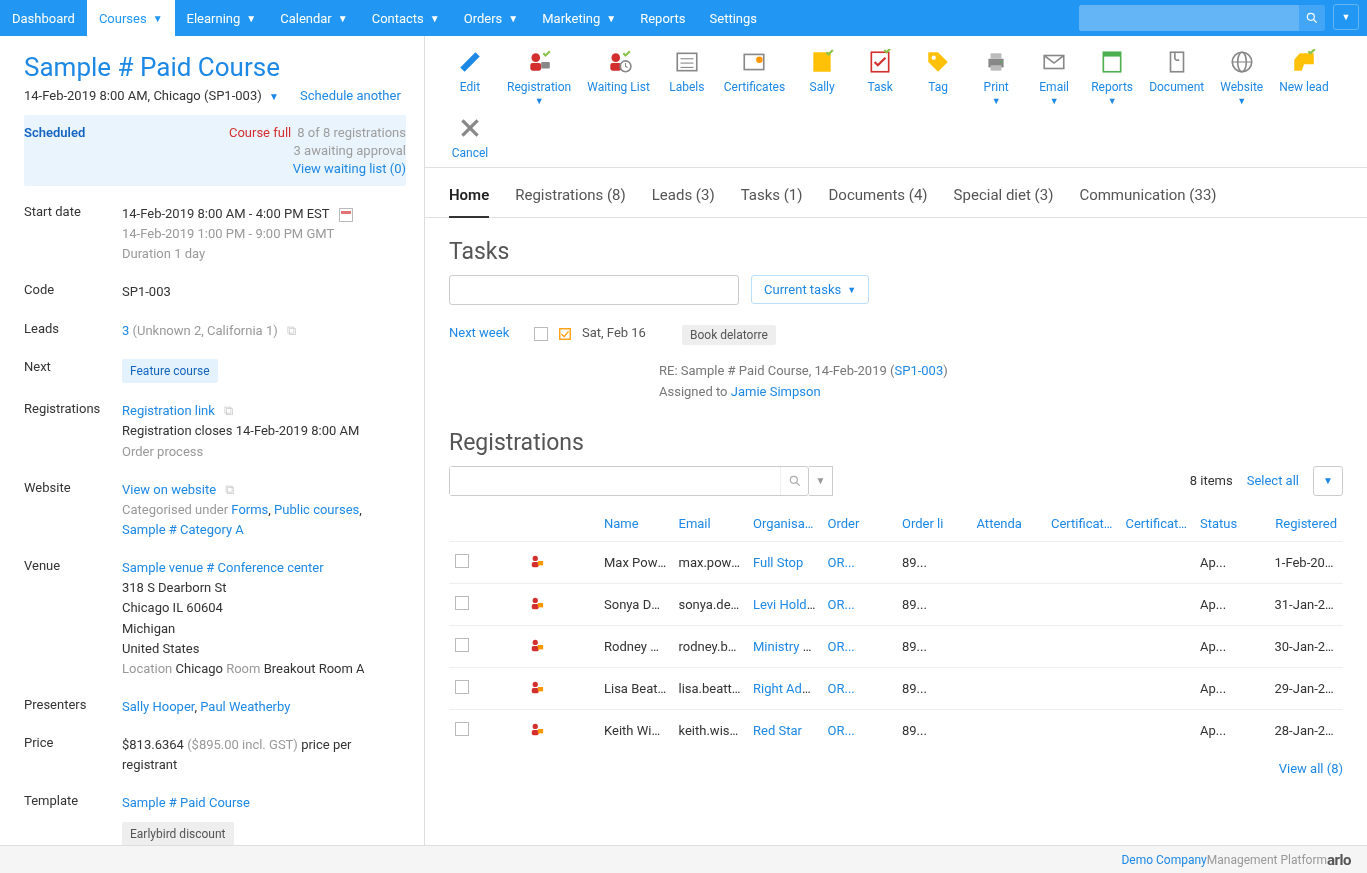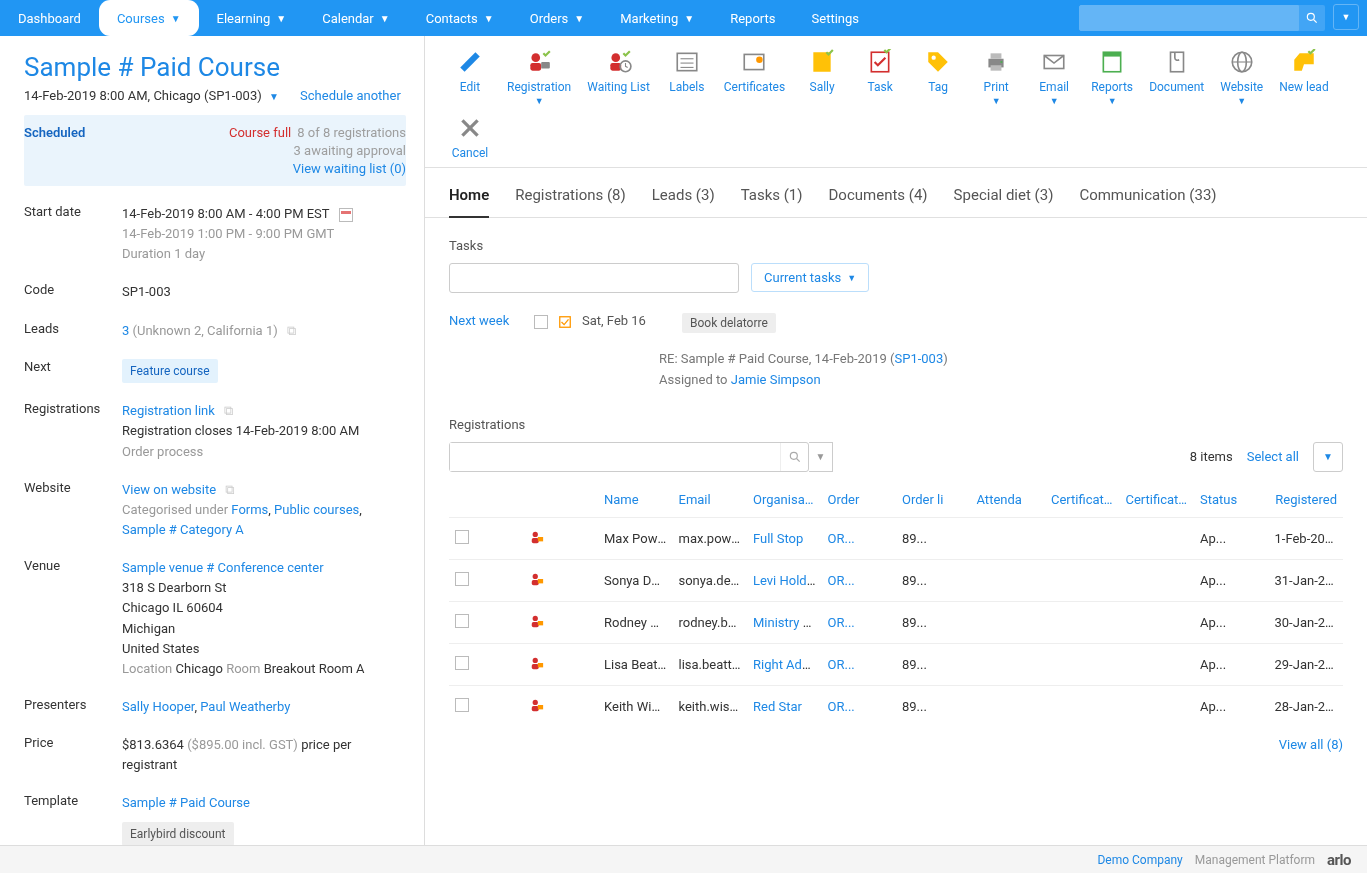--- a/index.html
+++ b/index.html
@@ -1,19 +1,19 @@
 <!DOCTYPE html>
 <html><head>
 <meta charset="utf-8">
 <style>
 * { box-sizing: border-box; margin: 0; padding: 0; }
 body { font-family: -apple-system, "Segoe UI", Roboto, Arial, sans-serif; font-size: 13px; color: #333; background: #fff; }
 a { color: #1e88e5; text-decoration: none; cursor: pointer; }
 .topnav { background: #2196f3; display: flex; align-items: stretch; height: 36px; color: #fff; }
-.topnav .navitem { padding: 0 18px; display: flex; align-items: center; cursor: pointer; font-size: 13px; border-radius: 11px; }
+.topnav .navitem { padding: 0 12px; display: flex; align-items: center; cursor: pointer; font-size: 13px; }
 .topnav .navitem.active { background: #fff; color: #2196f3; }
 .topnav .caret { margin-left: 6px; font-size: 10px; }
 .topnav .spacer { flex: 1; }
 .topnav .search { margin: 4px 8px; display: flex; align-items: center; }
 .topnav .search input { width: 220px; height: 26px; border: 1px solid #64b5f6; background: #64b5f6; border-radius: 2px 0 0 2px; padding: 0 8px; color: #fff; }
 .topnav .search .sbtn { width: 26px; height: 26px; background: #42a5f5; display:flex;align-items:center;justify-content:center; border-radius:0 2px 2px 0; cursor:pointer;}
 .topnav .ddbtn { width:26px;height:26px;margin:4px 8px 4px 0;border:1px solid #64b5f6;border-radius:3px;display:flex;align-items:center;justify-content:center;cursor:pointer;}
 
 .main { display: flex; height: calc(100vh - 36px - 28px); }
 .leftpanel { width: 425px; padding: 16px 18px 16px 24px; overflow-y: auto; border-right: 1px solid #ddd; }
@@ -46,21 +46,21 @@
 .tbtn .ticon { width: 28px; height: 28px; display:flex;align-items:center;justify-content:center; margin-bottom:4px;}
 .tbtn .tlabel { color: #1e88e5; font-size: 12px; text-align: center; line-height:1.2;}
 .tbtn .tcaret { color:#1e88e5; font-size:9px; margin-top:2px;}
 .ticon svg { width: 26px; height: 26px; }
 
 .tabs { display: flex; gap: 26px; padding: 10px 24px 0; border-bottom: 1px solid #e0e0e0; }
 .tab { padding: 8px 0 12px; color: #555; font-size: 15px; cursor: pointer; }
 .tab.active { color: #222; font-weight: 600; border-bottom: 2px solid #333; margin-bottom:-1px;}
 
 .content { padding: 14px 24px; overflow-y: auto; flex: 1; }
-.section-h { font-size: 13px; color: #555; margin: 6px 0 10px; }
+.section-h { font-size: 23px; color: #555; margin: 6px 0 10px; }
 .filterrow { display:flex; gap:12px; align-items:center; margin-bottom:14px;}
 .filterrow input { height:30px; width:290px; border:1px solid #ccc; border-radius:3px; padding:0 8px;}
 .pillbtn { border:1px solid #bbdefb; color:#1e88e5; padding:6px 12px; border-radius:3px; cursor:pointer; display:inline-flex;align-items:center;gap:6px;}
 
 .taskrow { display:flex; align-items:flex-start; gap:10px; padding:6px 0; }
 .tasklink{color:#1e88e5;cursor:pointer;width:75px;}
 .taskchk{width:14px;height:14px;border:1px solid #bbb;margin-top:2px;}
 .taskflag{width:14px;height:14px;display:inline-block;margin-top:2px;}
 .taskflag svg{width:14px;height:14px;}
 .taskdate{width:90px;color:#555;}
@@ -88,21 +88,21 @@
 .reg-table .c-att{width:55px;}
 .reg-table .c-cs1{width:65px;}
 .reg-table .c-cs2{width:70px;}
 .reg-table .c-status{width:50px;}
 .reg-table .c-reg{width:90px;text-align:right;}
 .chkbox{width:14px;height:14px;border:1px solid #bbb;display:inline-block;}
 .picon svg{width:14px;height:14px;}
 .viewall{text-align:right;margin-top:10px;}
 
 .footer { height:28px; background:#f5f5f5; border-top:1px solid #ddd; display:flex;align-items:center;padding:0 16px;font-size:12px;color:#999;}
-.footer .fr{margin-left:auto;display:flex;align-items:center;gap:12px;}
+.footer .fr{margin-left:auto;display:flex;align-items:center;}
 .footer .logo{font-weight:700;color:#555;font-size:15px;letter-spacing:-0.5px;}
 </style>
 </head>
 <body>
 
 <div class="topnav">
   <div class="navitem">Dashboard</div>
     <div class="navitem active">Courses<span class="caret">▼</span></div>
     <div class="navitem">Elearning<span class="caret">▼</span></div>
     <div class="navitem">Calendar<span class="caret">▼</span></div>

